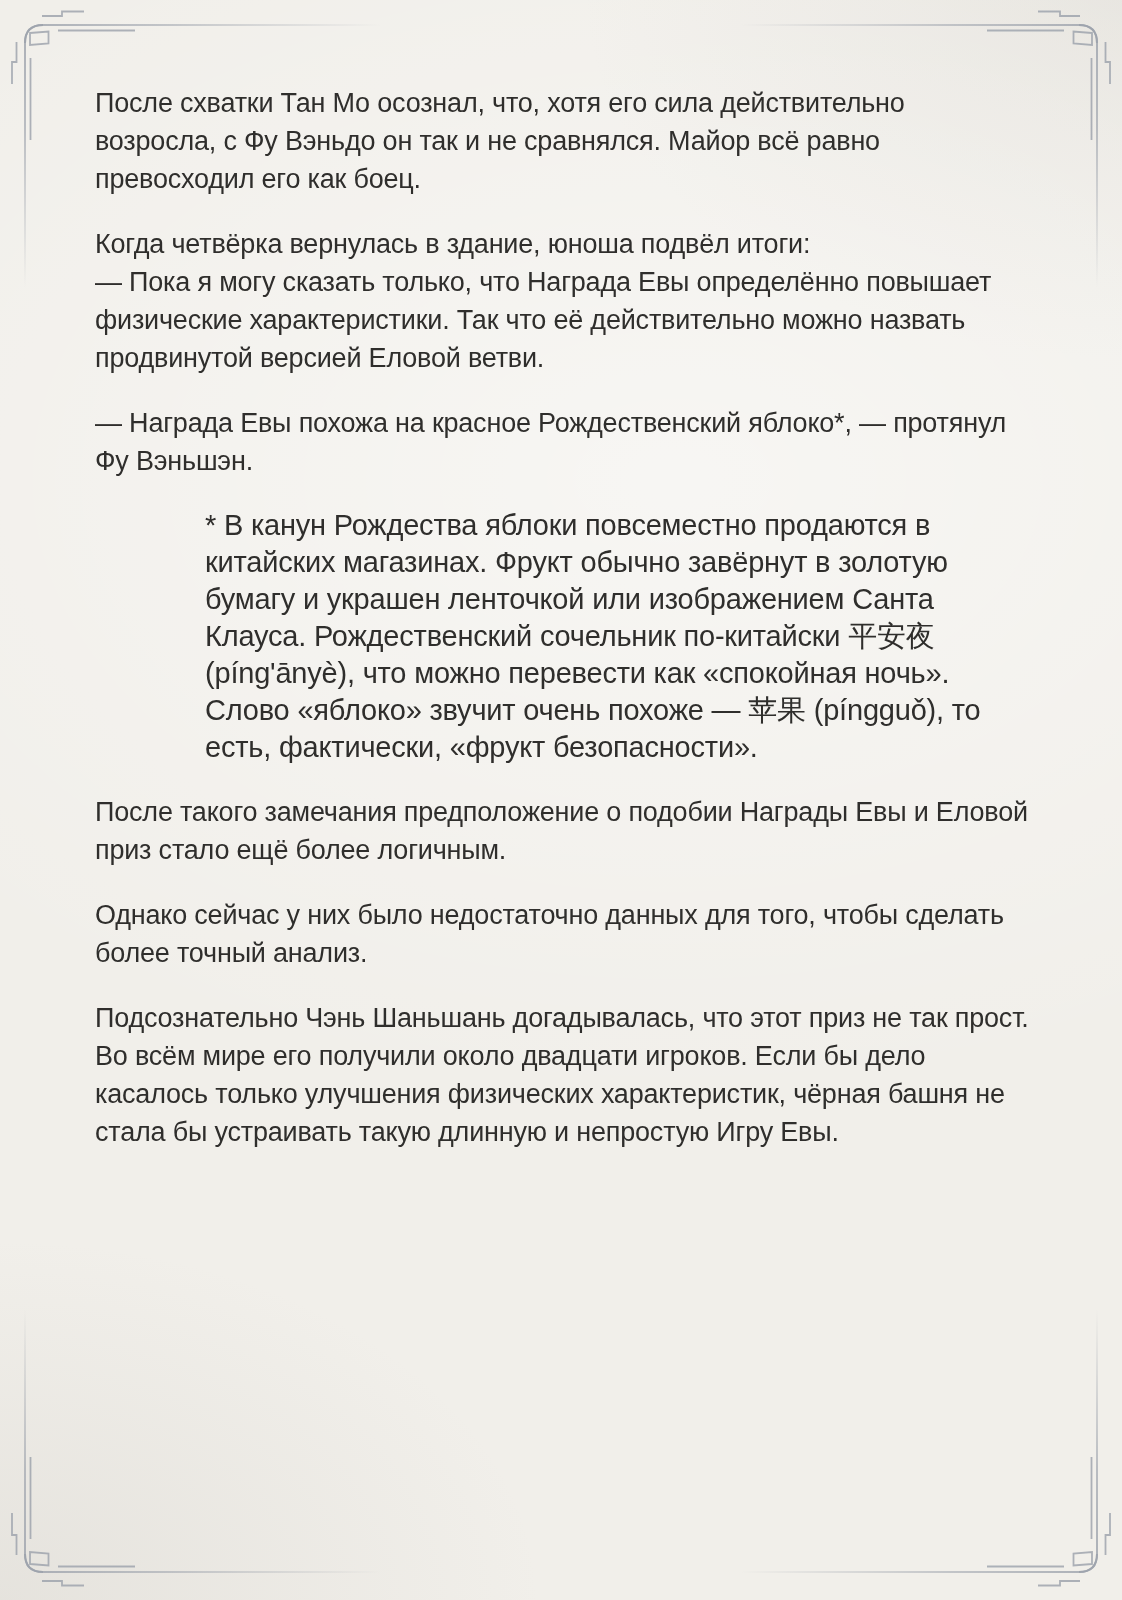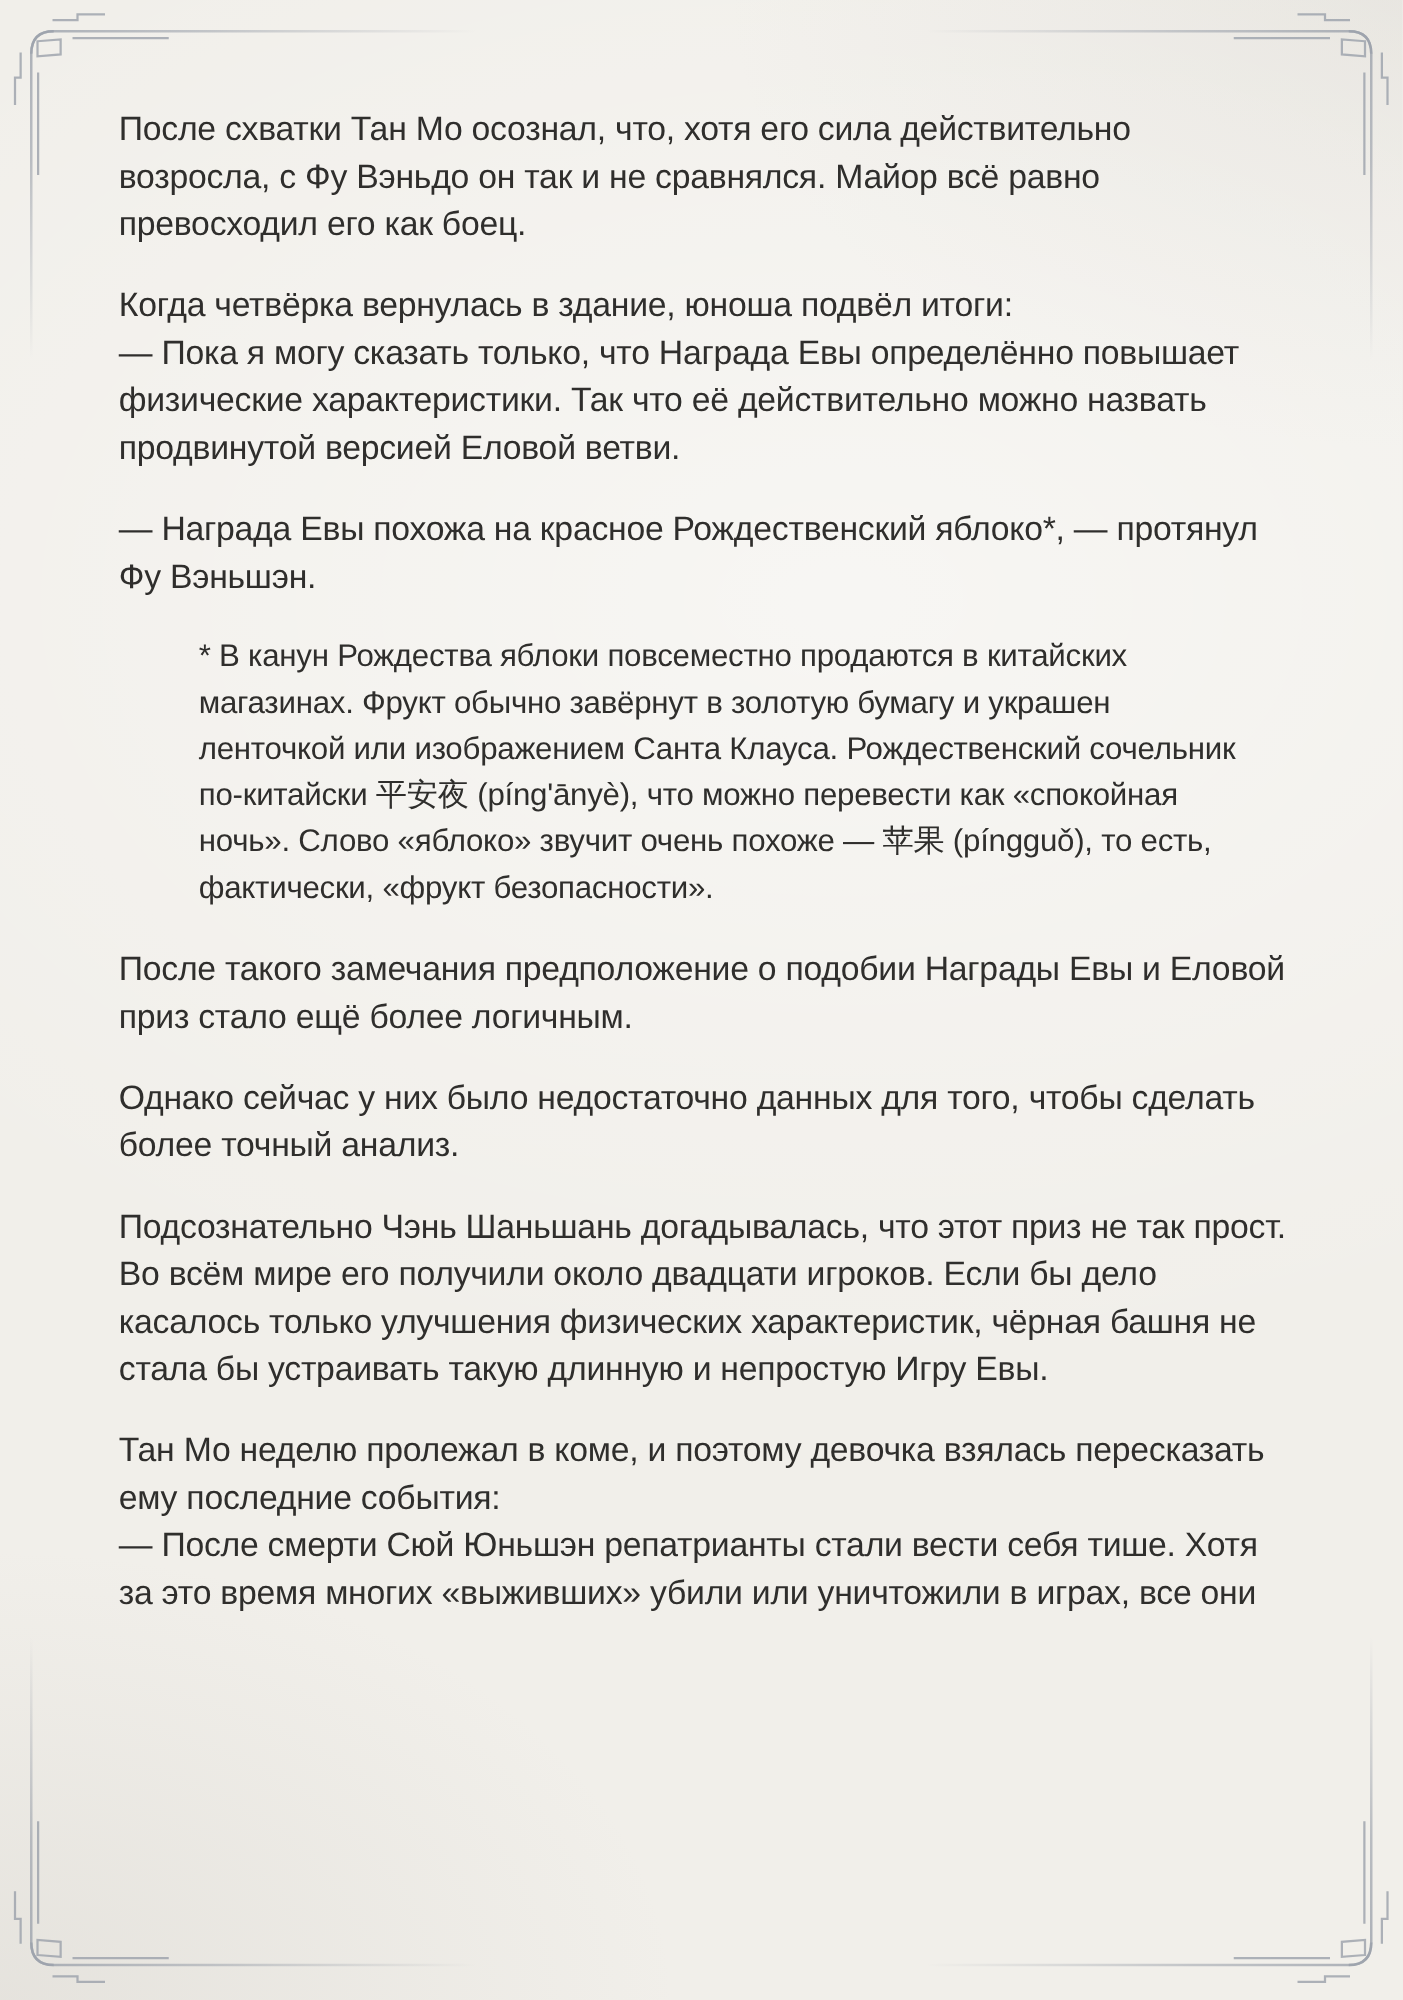--- a/index.html
+++ b/index.html
@@ -32,23 +32,23 @@
     width: 938px;
   }
   .text-column p {
     margin: 0 0 27px 0;
     font-size: 27px;
     line-height: 38px;
     white-space: pre-line;
     letter-spacing: -0.2px;
   }
   .text-column p.footnote {
-    margin-left: 64px;
+    margin-left: 110px;
     margin-right: 38px;
-    font-size: 25px;
+    font-size: 29px;
     line-height: 37px;
   }
 </style>
 </head>
 <body>
 
 <svg class="frame-svg" viewBox="0 0 1122 1600" xmlns="http://www.w3.org/2000/svg" aria-hidden="true">
   <defs>
     <linearGradient id="fadeH" gradientUnits="userSpaceOnUse" x1="0" y1="0" x2="1122" y2="0">
       <stop offset="0" stop-color="#9ba1ab" stop-opacity="0.85"></stop>
@@ -95,15 +95,13 @@
 
 <main class="text-column">
   <p>После схватки Тан Мо осознал, что, хотя его сила действительно возросла, с Фу Вэньдо он так и не сравнялся. Майор всё равно превосходил его как боец.</p>
   <p>Когда четвёрка вернулась в здание, юноша подвёл итоги:
 — Пока я могу сказать только, что Награда Евы определённо повышает физические характеристики. Так что её действительно можно назвать продвинутой версией Еловой ветви.</p>
   <p>— Награда Евы похожа на красное Рождественский яблоко*, — протянул Фу Вэньшэн.</p>
   <p class="footnote">* В канун Рождества яблоки повсеместно продаются в китайских магазинах. Фрукт обычно завёрнут в золотую бумагу и украшен ленточкой или изображением Санта Клауса. Рождественский сочельник по-китайски 平安夜 (píng'ānyè), что можно перевести как «спокойная ночь». Слово «яблоко» звучит очень похоже — 苹果 (píngguǒ), то есть, фактически, «фрукт безопасности».</p>
   <p>После такого замечания предположение о подобии Награды Евы и Еловой приз стало ещё более логичным.</p>
   <p>Однако сейчас у них было недостаточно данных для того, чтобы сделать более точный анализ.</p>
   <p>Подсознательно Чэнь Шаньшань догадывалась, что этот приз не так прост. Во всём мире его получили около двадцати игроков. Если бы дело касалось только улучшения физических характеристик, чёрная башня не стала бы устраивать такую длинную и непростую Игру Евы.</p>
-  <p>Тан Мо неделю пролежал в коме, и поэтому девочка взялась пересказать ему последние события:
-— После смерти Сюй Юньшэн репатрианты стали вести себя тише. Хотя за это время многих «выживших» убили или уничтожили в играх, все они</p>
 </main>
 
 </body></html>

